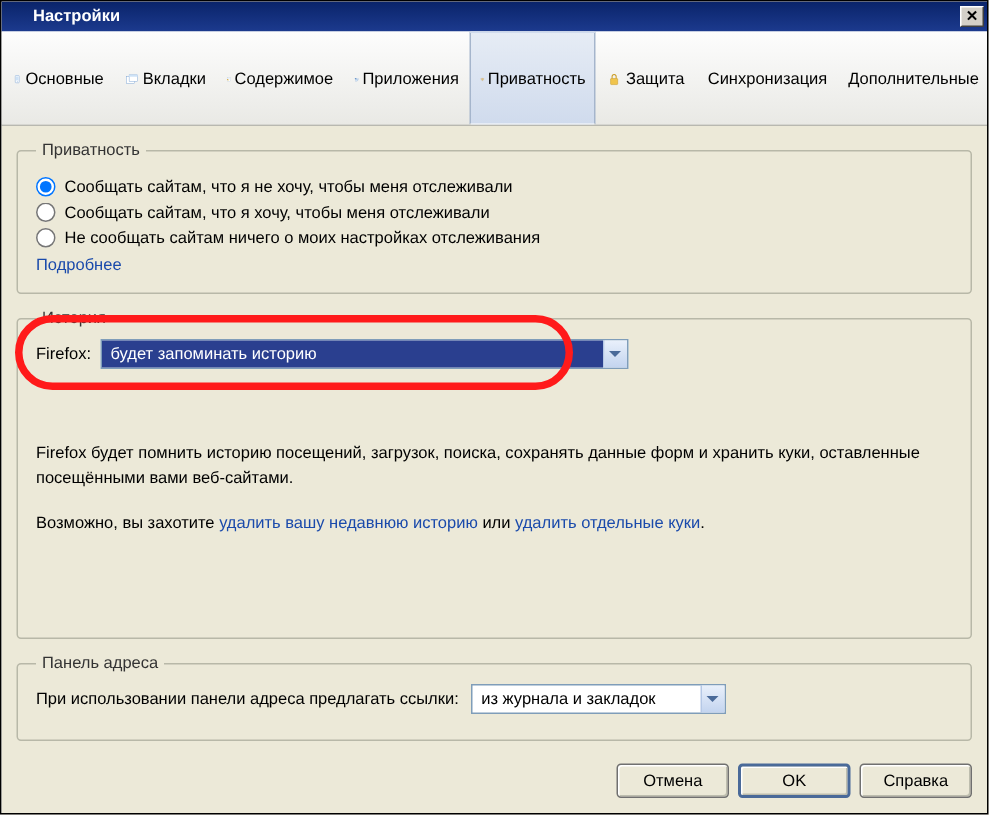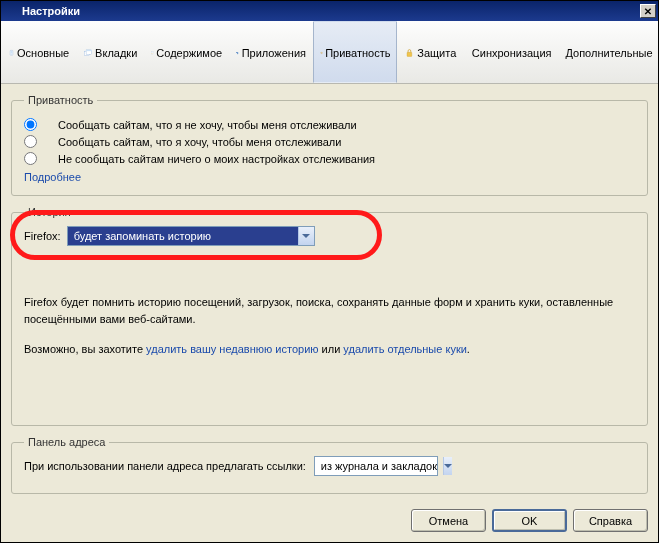--- a/index.html
+++ b/index.html
@@ -82,21 +82,21 @@
   }
   legend {
     font-size: 11px;
     padding: 0 4px;
     color: #333;
   }
   .radio-row {
     display: flex;
     align-items: center;
     margin: 4px 0;
-    gap: 21px;
+    gap: 6px;
   }
   .radio-row input { margin: 0; }
   .link { color: #1a4aab; cursor: pointer; }
   .history-row {
     display: flex;
     align-items: center;
     gap: 6px;
   }
   .dropdown {
     display: inline-flex;
@@ -270,40 +270,40 @@
     </div>
     <div style="margin-top:6px;">
       <span class="link">Подробнее</span>
     </div>
   </fieldset>
 
   <fieldset class="history">
     <legend>История</legend>
     <div class="history-row">
       <span>Firefox:</span>
-      <div class="dropdown selected-blue" style="width:248px;">
+      <div class="dropdown selected-blue" style="width:352px;">
         <div class="dd-value">будет запоминать историю</div>
         <div class="dd-btn"></div>
       </div>
     </div>
     <div class="highlight-oval" style="left:-2px; top:-8px; width:372px; height:50px;"></div>
 
     <div class="desc-block">
       <div>Firefox будет помнить историю посещений, загрузок, поиска, сохранять данные форм и хранить куки, оставленные посещёнными вами веб-сайтами.</div>
       <div style="margin-top:14px;">
         <span>Возможно, вы захотите </span><span class="link">удалить вашу недавнюю историю</span><span> или </span><span class="link">удалить отдельные куки</span><span>.</span>
       </div>
     </div>
   </fieldset>
 
   <fieldset class="addr">
     <legend>Панель адреса</legend>
     <div class="addr-row">
       <span>При использовании панели адреса предлагать ссылки:</span>
-      <div class="dropdown" style="width:124px;">
+      <div class="dropdown" style="width:170px;">
         <div class="dd-value">из журнала и закладок</div>
         <div class="dd-btn"></div>
       </div>
     </div>
   </fieldset>
 
   <div class="button-row">
     <button class="winbtn">Отмена</button>
     <button class="winbtn default">OK</button>
     <button class="winbtn">Справка</button>

